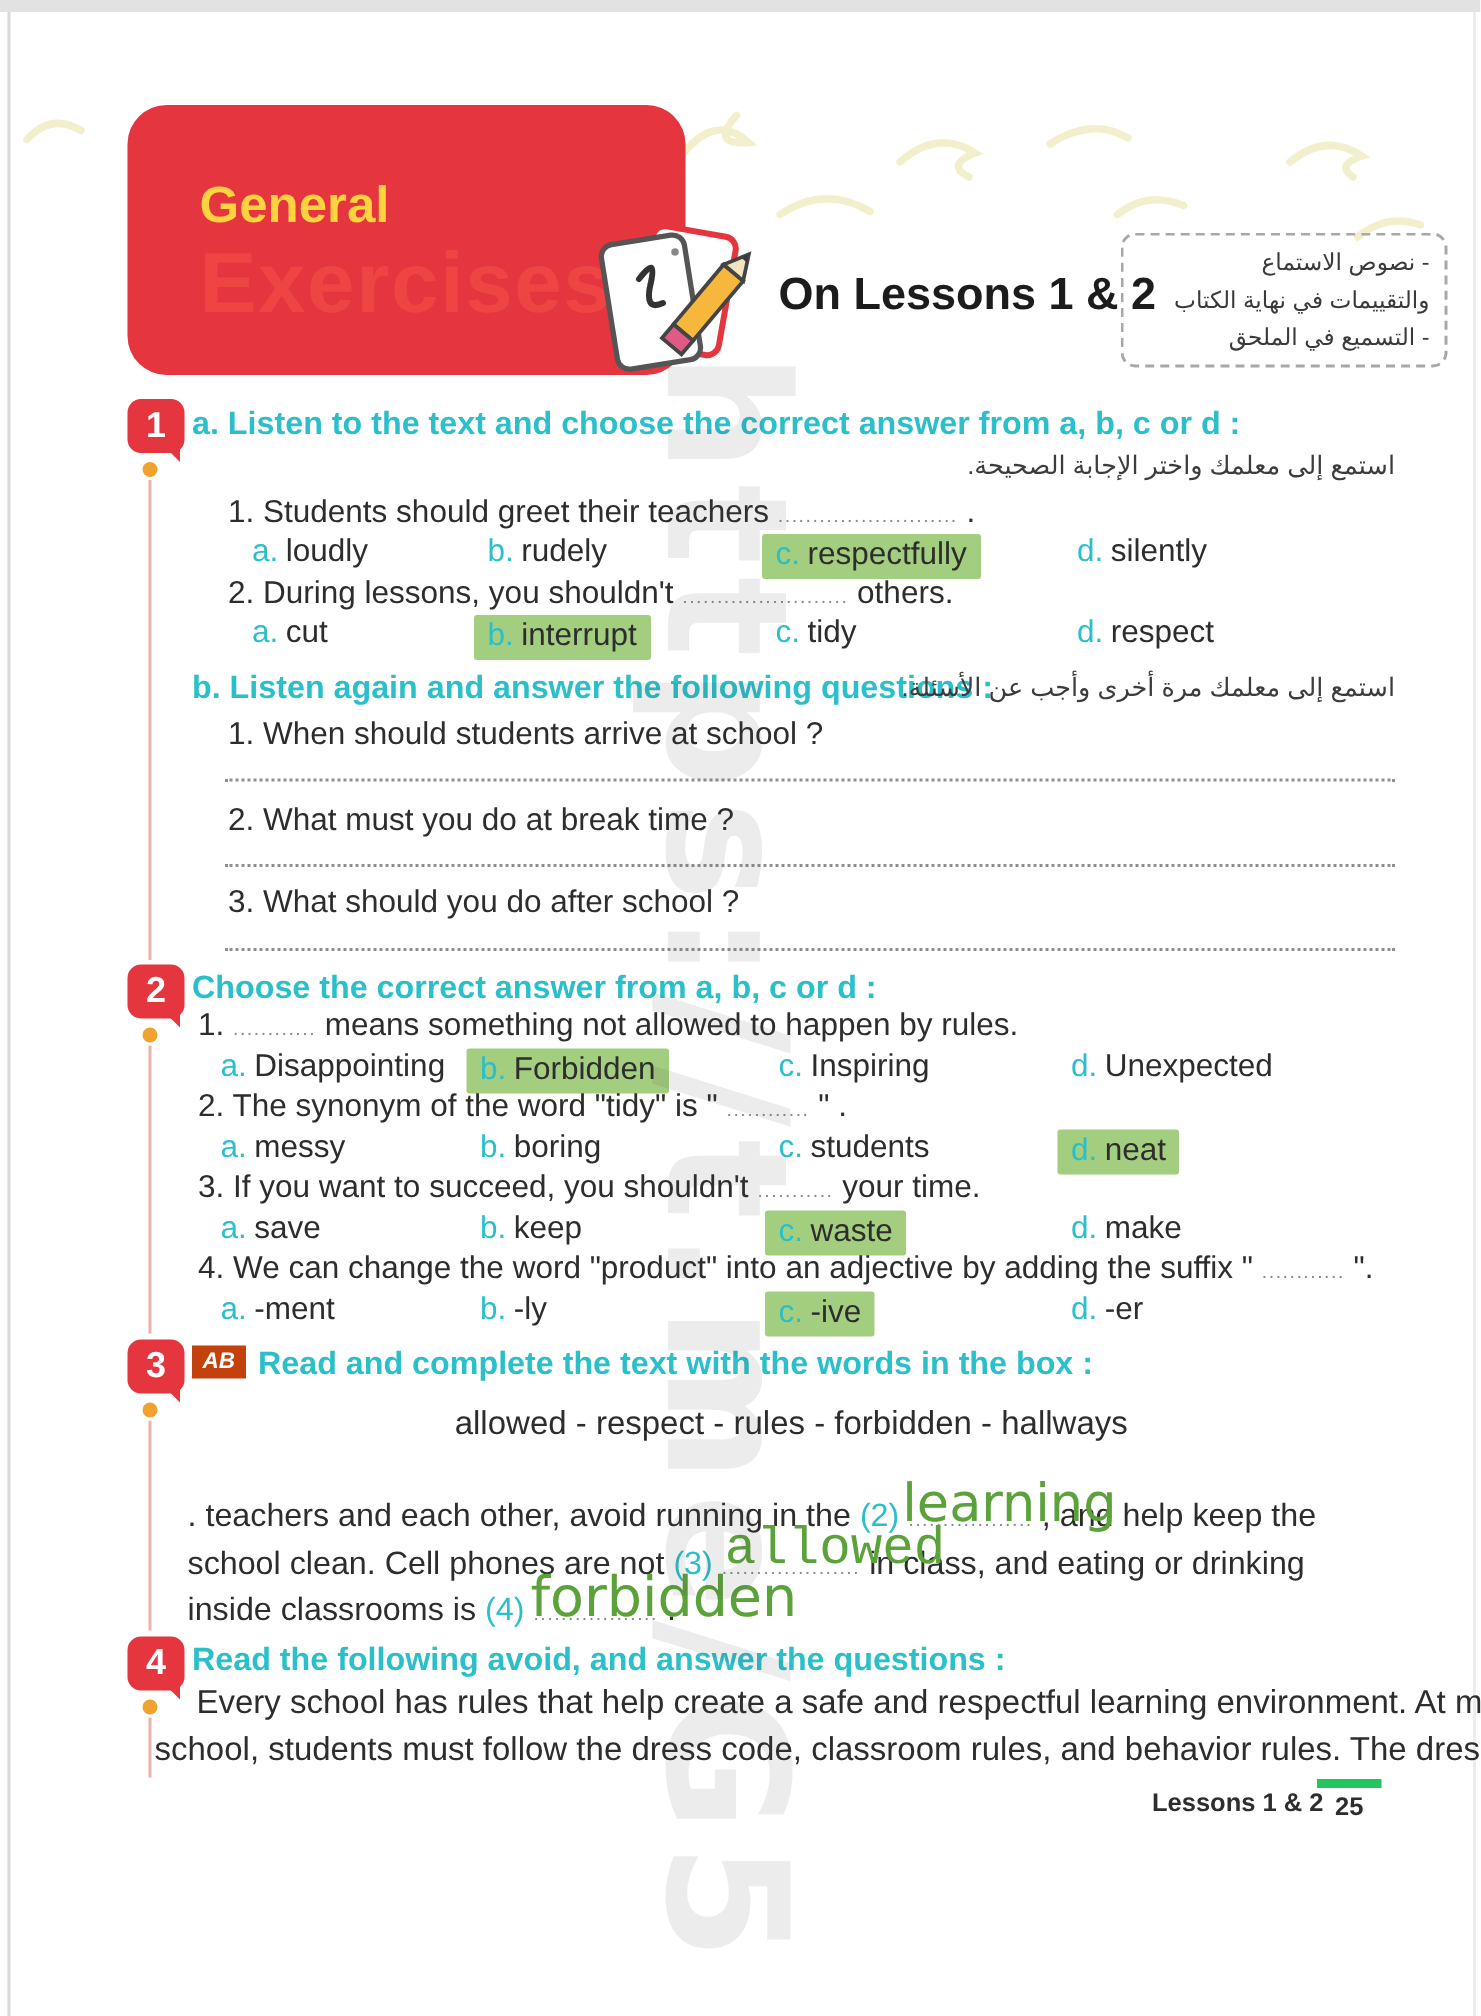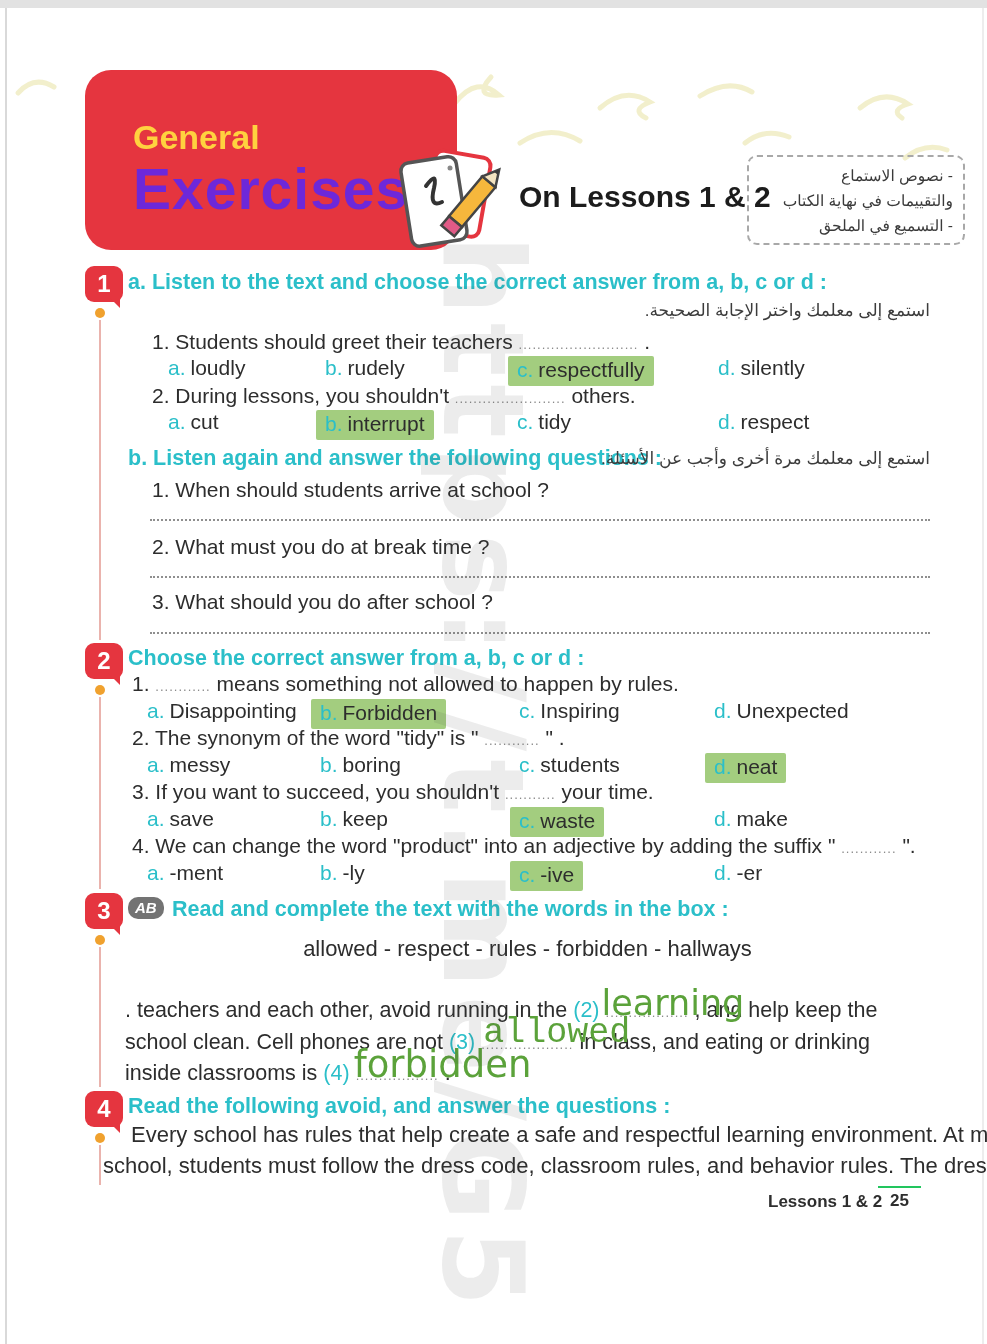--- a/index.html
+++ b/index.html
@@ -8,21 +8,21 @@
     font-family:"Liberation Sans", sans-serif;color:#2d2d2d;overflow:hidden;
   }
   .frame-top{position:absolute;top:0;left:0;right:0;height:8px;background:#e2e2e2;}
   .frame-left{position:absolute;top:8px;left:5px;bottom:0;width:2px;background:#d9d9d9;}
   .frame-right{position:absolute;top:8px;right:3px;bottom:0;width:2px;background:#ededed;}
   .deco{position:absolute;left:0;top:48px;z-index:0;}
 
   
   .banner{position:absolute;left:85px;top:70px;width:372px;height:180px;background:#e5353f;border-radius:26px;z-index:1;}
   .general{position:absolute;left:133px;top:118px;color:#ffd23f;font-size:34px;font-weight:bold;z-index:2;}
-  .exercises{position:absolute;left:133px;top:156px;color:#6d28d9;font-size:57px;font-weight:bold;letter-spacing:1px;z-index:2;}
+  .exercises{position:absolute;left:133px;top:156px;color:#ef4444;font-size:57px;font-weight:bold;letter-spacing:1px;z-index:2;}
   .hdr-icon{position:absolute;left:388px;top:146px;z-index:3;}
   .on-lessons{position:absolute;left:519px;top:180px;font-size:30px;font-weight:bold;color:#1c1c1c;z-index:2;}
   .ar-box{position:absolute;left:747px;top:155px;width:218px;height:90px;border:2px dashed #a8a8a8;border-radius:10px;
     padding:7px 10px;box-sizing:border-box;direction:rtl;text-align:right;font-size:15.5px;color:#3a3a3a;line-height:1.6;z-index:2;}
 
   
   .wm{position:absolute;left:418px;top:235px;height:960px;writing-mode:vertical-lr;text-orientation:sideways;
       font-family:"DejaVu Sans", sans-serif;font-size:112px;font-weight:bold;letter-spacing:8px;
       color:rgba(70,70,70,0.10);white-space:nowrap;z-index:3;pointer-events:none;}
 
@@ -41,36 +41,36 @@
   .q{position:absolute;font-size:21px;color:#2d2d2d;white-space:nowrap;}
   .dotfill{color:#8a8a8a;font-size:13px;letter-spacing:1px;}
   .row{position:absolute;left:0;right:0;height:34px;}
   .opt{position:absolute;top:0;font-size:21px;color:#2d2d2d;white-space:nowrap;}
   .opt .l{color:#2bbfc9;margin-right:5px;}
   .opt.hl{background:#a3cd7f;padding:2px 9px 4px;border-radius:2px;margin-left:-9px;}
   .s1 .o-a{left:168px}.s1 .o-b{left:325px}.s1 .o-c{left:517px}.s1 .o-d{left:718px}
   .s2 .o-a{left:147px}.s2 .o-b{left:320px}.s2 .o-c{left:519px}.s2 .o-d{left:714px}
   .ansline{position:absolute;left:150px;right:57px;border-bottom:2px dotted #8f8f8f;height:0;}
 
-  .ab-chip{position:absolute;left:128px;top:897px;background:#737373;color:#fff;font-weight:bold;font-style:italic;
-    font-size:15px;padding:2px 7px 3px;border-radius:10px;}
+  .ab-chip{position:absolute;left:128px;top:897px;background:#c2410c;color:#fff;font-weight:bold;font-style:italic;
+    font-size:15px;padding:2px 7px 3px;border-radius:0;}
   .wordbox{position:absolute;left:125px;right:57px;top:936px;text-align:center;font-size:22px;color:#2d2d2d;}
   .p3{position:absolute;font-size:21.5px;color:#2d2d2d;white-space:nowrap;}
   .p3 .n{color:#2bbfc9;}
   .blank{position:relative;display:inline-block;}
   .hw{position:absolute;color:#5ba23a;font-family:"DejaVu Sans", sans-serif;white-space:nowrap;}
   .hw1{left:6px;bottom:2px;font-size:37px;}
   .hw2{left:-4px;bottom:0;font-size:35px;}
   .hw3{left:2px;bottom:2px;font-size:35px;font-family:Liberation Mono, monospace;}
   .hw4{left:-2px;bottom:0;font-size:37px;}
   .p4{position:absolute;font-size:22px;color:#2d2d2d;white-space:nowrap;}
 
   .footer-label{position:absolute;left:768px;top:1192px;font-size:17px;font-weight:bold;color:#2e2e2e;}
   .footer-page{position:absolute;left:878px;top:1186px;font-size:17px;font-weight:bold;color:#2e2e2e;
-    border-top:2px solid #22c55e;padding:3px 12px 0;}
+    border-top:6px solid #22c55e;padding:3px 12px 0;}
 </style>
 </head>
 <body>
 
 <div class="frame-top"></div>
 <div class="frame-left"></div>
 <div class="frame-right"></div>
 
 <svg class="deco" width="987" height="150">
   <g fill="none" stroke="#e6e09a" stroke-width="5" stroke-linecap="round" opacity="0.5">

